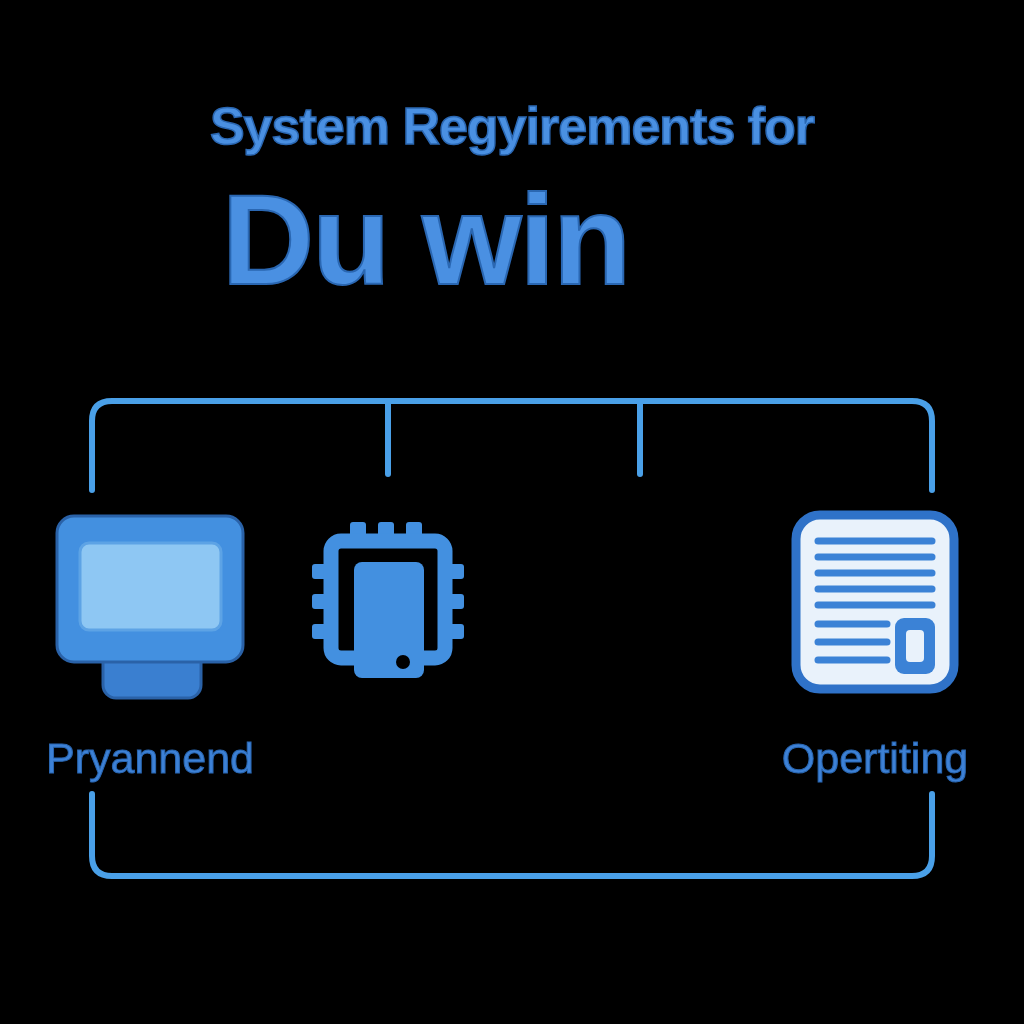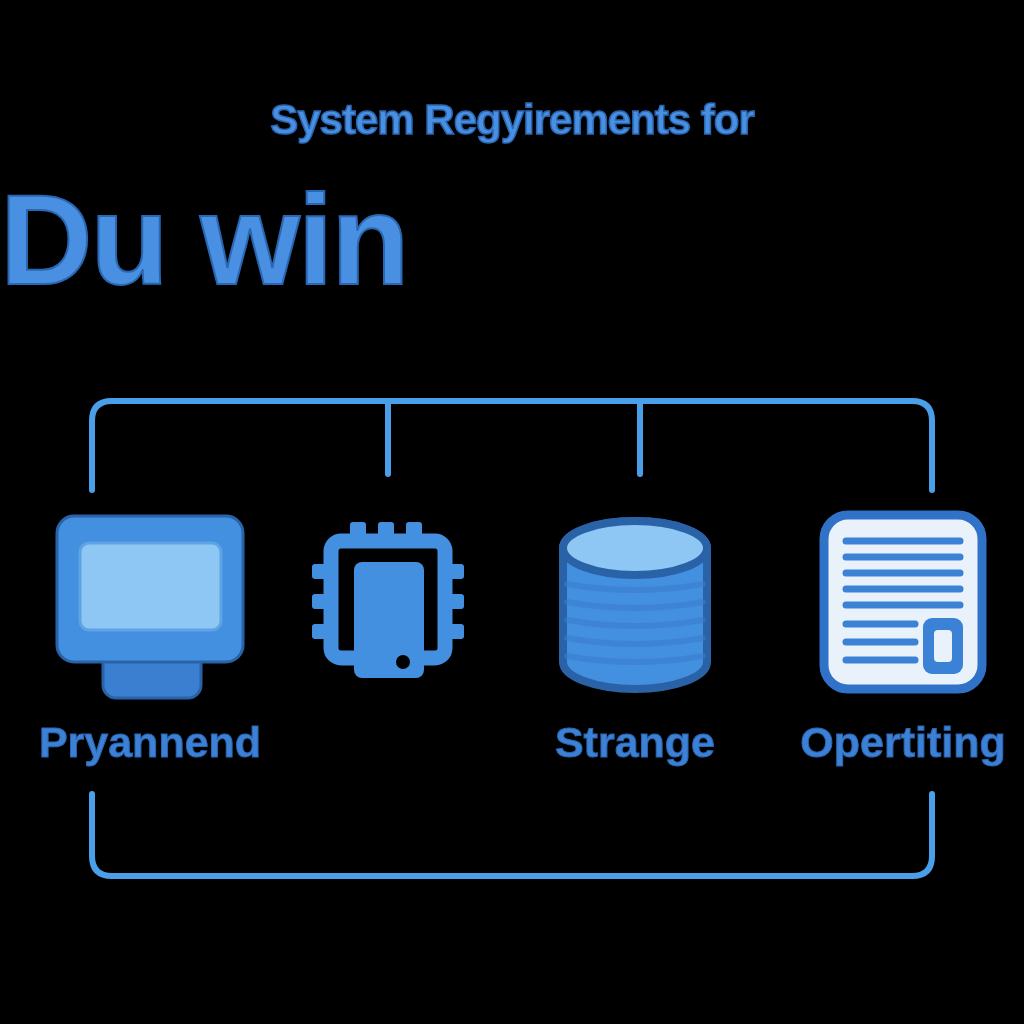--- a/index.html
+++ b/index.html
@@ -23,28 +23,28 @@
     width:1024px;height:1024px;
     background:var(--background);
     font-family:"Liberation Sans", sans-serif;
     position:relative;overflow:hidden;
   }
   .stage{position:absolute;inset:0;width:1024px;height:1024px;}
 
   .title-small{
     position:absolute;top:96px;left:0;width:1024px;
     text-align:center;
-    font-size:42px;font-weight:bold;letter-spacing:-1px;
+    font-size:52px;font-weight:bold;letter-spacing:-1px;
     color:var(--title-blue);
     -webkit-text-stroke:1.5px var(--title-outline);
     text-shadow:0 2px 3px rgba(0,0,0,0.8);
   }
   .title-large{
     position:absolute;top:166px;left:0;width:851px;
-    text-align:left;
+    text-align:center;
     font-size:128px;font-weight:bold;letter-spacing:-2px;
     color:var(--title-blue);
     -webkit-text-stroke:2px var(--title-outline);
     text-shadow:0 3px 4px rgba(0,0,0,0.8);
   }
 
   .bracket-svg{position:absolute;top:0;left:0;}
   .bracket-path{
     fill:none;
     stroke:var(--bracket-blue);
@@ -54,30 +54,30 @@
 
   .item{
     position:absolute;top:510px;width:240px;
     text-align:center;
   }
   .item .icon-wrap{
     height:196px;
     display:flex;align-items:flex-start;justify-content:center;
   }
   .item-label{
-    margin-top:11px;
-    font-size:43px;font-weight:bold;line-height:1.18;
+    margin-top:27px;
+    font-size:43px;font-weight:normal;line-height:1.18;
     color:var(--label-blue);
     -webkit-text-stroke:1px var(--title-outline);
     text-shadow:0 2px 2px rgba(0,0,0,0.8);
   }
   .cell-1{left:30px;}
   .cell-2{left:268px;}
   .cell-3{left:515px;}
-  .cell-4{left:783px;}
+  .cell-4{left:755px;}
 </style>
 </head>
 <body>
 
 <div class="stage">
 
   <div class="title-small">System Regyirements for</div>
   <div class="title-large">Du win</div>
 
   <svg class="bracket-svg" width="1024" height="1024" viewBox="0 0 1024 1024">
@@ -112,36 +112,20 @@
           <rect x="128" y="84" width="26" height="15" rx="3"></rect>
           <rect x="128" y="114" width="26" height="15" rx="3"></rect>
         </g>
         <rect x="21" y="31" width="114" height="117" rx="10" style="fill:#000000;stroke:var(--icon-fill);stroke-width:15"></rect>
         <rect x="44" y="52" width="70" height="116" rx="8" style="fill:var(--icon-fill)"></rect>
         <circle cx="93" cy="152" r="7" style="fill:#000000"></circle>
       </svg>
     </div>
   </div>
 
-  <div class="item cell-3">
-    <div class="icon-wrap">
-      <svg width="164" height="190" viewBox="0 0 164 190">
-        <path d="M10 38 V152 A72 27 0 0 0 154 152 V38 A72 27 0 0 0 10 38 Z" style="fill:var(--icon-fill);stroke:var(--icon-outline);stroke-width:8"></path>
-        <g style="fill:none;stroke:var(--db-stripe);stroke-width:6;stroke-linecap:round;opacity:0.55">
-          <path d="M14 74 Q 82 86 150 74"></path>
-          <path d="M14 92 Q 82 104 150 92"></path>
-          <path d="M14 110 Q 82 122 150 110"></path>
-          <path d="M14 128 Q 82 140 150 128"></path>
-          <path d="M14 146 Q 82 158 150 146"></path>
-        </g>
-        <ellipse cx="82" cy="38" rx="72" ry="27" style="fill:var(--icon-fill-light);stroke:var(--icon-outline);stroke-width:8"></ellipse>
-      </svg>
-    </div>
-    <div class="item-label">Strange</div>
-  </div>
 
   <div class="item cell-4">
     <div class="icon-wrap">
       <svg width="168" height="184" viewBox="0 0 168 184">
         <rect x="5" y="5" width="158" height="174" rx="24" style="fill:var(--doc-fill);stroke:var(--doc-border);stroke-width:9"></rect>
         <g style="stroke:var(--doc-line);stroke-width:7;stroke-linecap:round">
           <line x1="27" y1="31" x2="141" y2="31"></line>
           <line x1="27" y1="47" x2="141" y2="47"></line>
           <line x1="27" y1="63" x2="141" y2="63"></line>
           <line x1="27" y1="79" x2="141" y2="79"></line>

